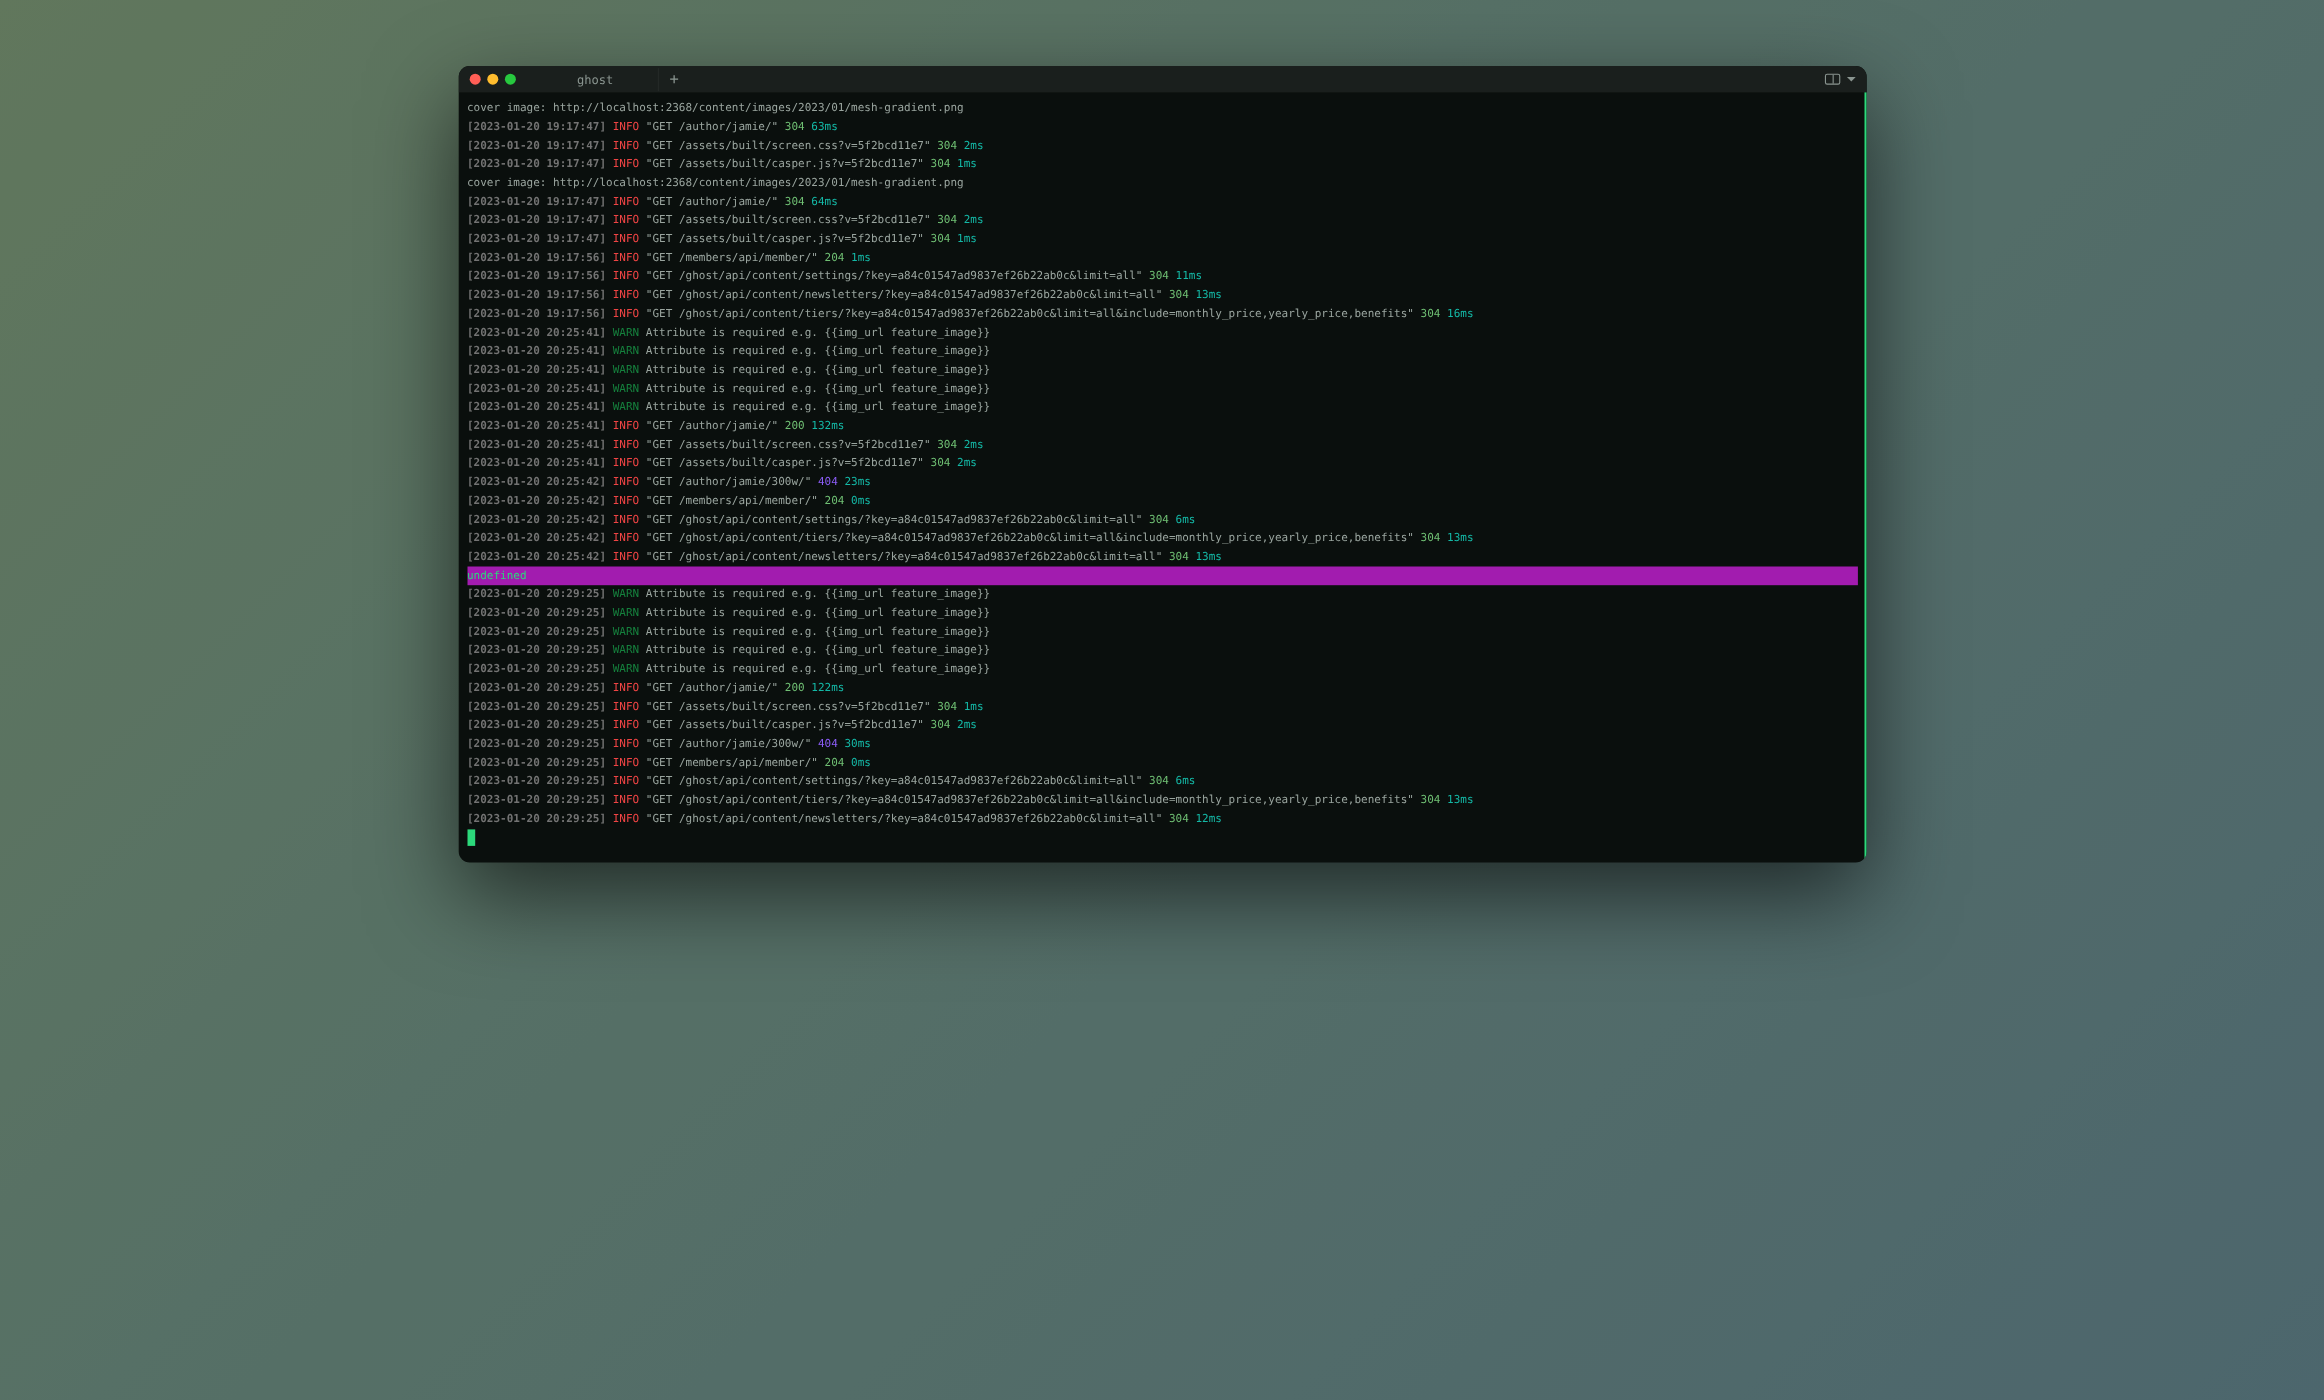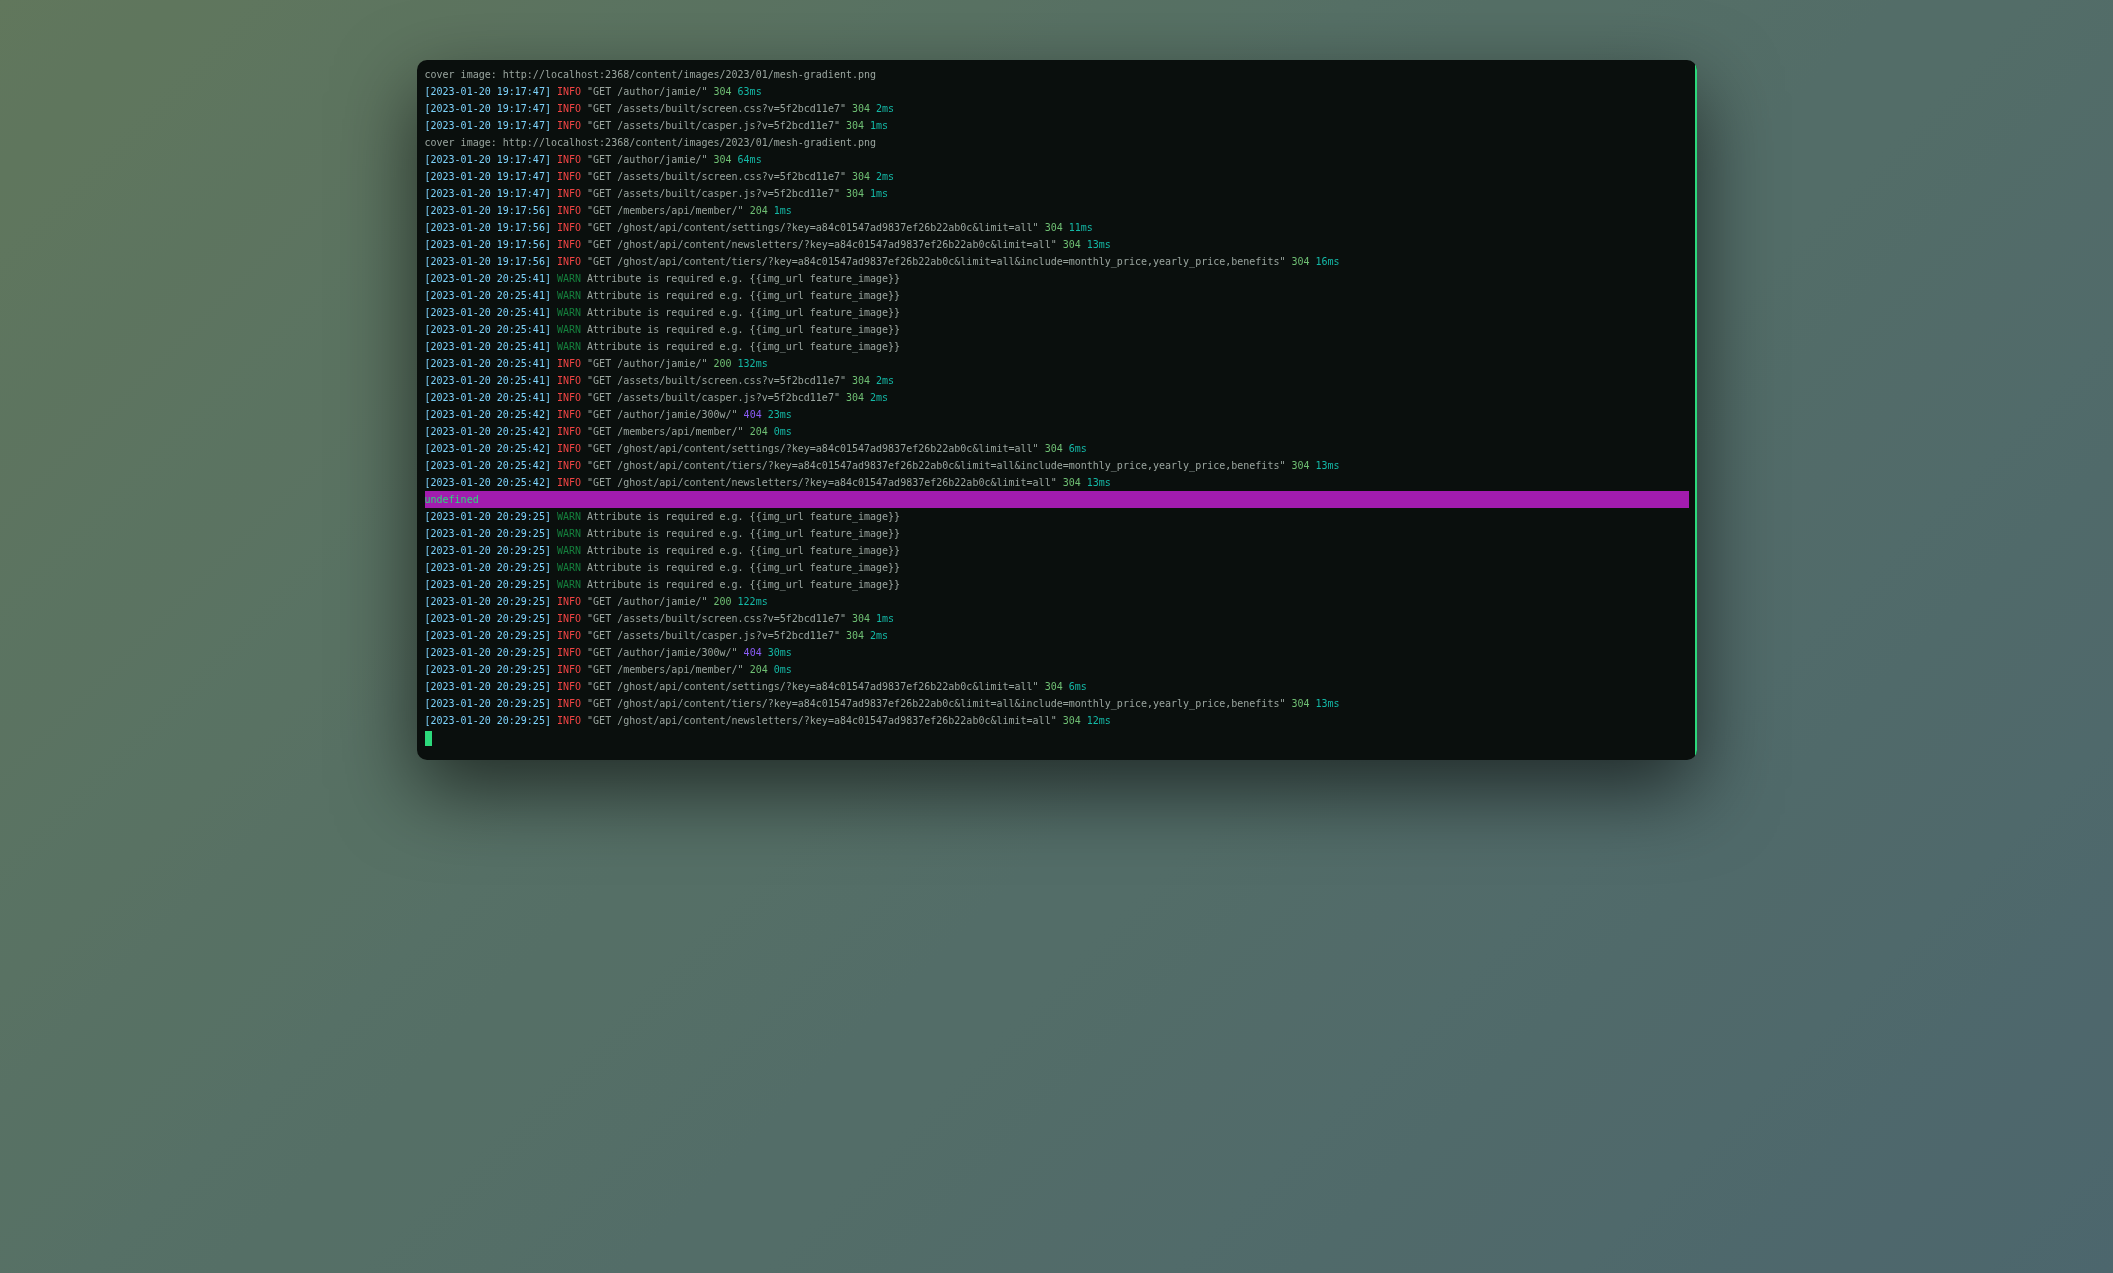--- a/index.html
+++ b/index.html
@@ -109,21 +109,21 @@
   .terminal-body::after {
     content: '';
     position: absolute;
     right: 0;
     top: 0;
     bottom: -1px;
     width: 2px;
     background: #2cd97b;
   }
   .line { white-space: pre; }
-  .ts { color: #7dd3fc; }
+  .ts { color: #737373; font-weight: bold; }
   .level-info { color: #ef4444; }
   .level-warn { color: #15803d; }
   .req { color: #9aa59f; }
   .status { color: #6fbf73; }
   .status-404 { color: #8b5cf6; }
   .dur { color: #14b8a6; }
   .plain { color: #9aa59f; }
   .highlight {
     background: #a21caf;
     color: #2cd97b;
@@ -136,14 +136,29 @@
     height: 15px;
     background: #2cd97b;
     vertical-align: middle;
   }
 </style>
 </head>
 <body>
 <div class="overlay"></div>
 
 <div class="terminal-window">
+  <div class="titlebar">
+    <div class="traffic">
+      <div class="dot red"></div>
+      <div class="dot yellow"></div>
+      <div class="dot green"></div>
+    </div>
+    <div class="tabs">
+      <div class="tab">ghost</div>
+      <div class="new-tab">+</div>
+    </div>
+    <div class="titlebar-right">
+      <div class="panes-icon"></div>
+      <div class="chevron-down"></div>
+    </div>
+  </div>
   <div class="terminal-body" id="terminal-body"><div class="line"><span class="plain">cover image: http://localhost:2368/content/images/2023/01/mesh-gradient.png</span></div><div class="line"><span class="ts">[2023-01-20 19:17:47] </span><span class="level-info">INFO</span><span class="req"> "GET /author/jamie/" </span><span class="status">304</span><span class="dur"> 63ms</span></div><div class="line"><span class="ts">[2023-01-20 19:17:47] </span><span class="level-info">INFO</span><span class="req"> "GET /assets/built/screen.css?v=5f2bcd11e7" </span><span class="status">304</span><span class="dur"> 2ms</span></div><div class="line"><span class="ts">[2023-01-20 19:17:47] </span><span class="level-info">INFO</span><span class="req"> "GET /assets/built/casper.js?v=5f2bcd11e7" </span><span class="status">304</span><span class="dur"> 1ms</span></div><div class="line"><span class="plain">cover image: http://localhost:2368/content/images/2023/01/mesh-gradient.png</span></div><div class="line"><span class="ts">[2023-01-20 19:17:47] </span><span class="level-info">INFO</span><span class="req"> "GET /author/jamie/" </span><span class="status">304</span><span class="dur"> 64ms</span></div><div class="line"><span class="ts">[2023-01-20 19:17:47] </span><span class="level-info">INFO</span><span class="req"> "GET /assets/built/screen.css?v=5f2bcd11e7" </span><span class="status">304</span><span class="dur"> 2ms</span></div><div class="line"><span class="ts">[2023-01-20 19:17:47] </span><span class="level-info">INFO</span><span class="req"> "GET /assets/built/casper.js?v=5f2bcd11e7" </span><span class="status">304</span><span class="dur"> 1ms</span></div><div class="line"><span class="ts">[2023-01-20 19:17:56] </span><span class="level-info">INFO</span><span class="req"> "GET /members/api/member/" </span><span class="status">204</span><span class="dur"> 1ms</span></div><div class="line"><span class="ts">[2023-01-20 19:17:56] </span><span class="level-info">INFO</span><span class="req"> "GET /ghost/api/content/settings/?key=a84c01547ad9837ef26b22ab0c&amp;limit=all" </span><span class="status">304</span><span class="dur"> 11ms</span></div><div class="line"><span class="ts">[2023-01-20 19:17:56] </span><span class="level-info">INFO</span><span class="req"> "GET /ghost/api/content/newsletters/?key=a84c01547ad9837ef26b22ab0c&amp;limit=all" </span><span class="status">304</span><span class="dur"> 13ms</span></div><div class="line"><span class="ts">[2023-01-20 19:17:56] </span><span class="level-info">INFO</span><span class="req"> "GET /ghost/api/content/tiers/?key=a84c01547ad9837ef26b22ab0c&amp;limit=all&amp;include=monthly_price,yearly_price,benefits" </span><span class="status">304</span><span class="dur"> 16ms</span></div><div class="line"><span class="ts">[2023-01-20 20:25:41] </span><span class="level-warn">WARN</span><span class="plain"> Attribute is required e.g. {{img_url feature_image}}</span></div><div class="line"><span class="ts">[2023-01-20 20:25:41] </span><span class="level-warn">WARN</span><span class="plain"> Attribute is required e.g. {{img_url feature_image}}</span></div><div class="line"><span class="ts">[2023-01-20 20:25:41] </span><span class="level-warn">WARN</span><span class="plain"> Attribute is required e.g. {{img_url feature_image}}</span></div><div class="line"><span class="ts">[2023-01-20 20:25:41] </span><span class="level-warn">WARN</span><span class="plain"> Attribute is required e.g. {{img_url feature_image}}</span></div><div class="line"><span class="ts">[2023-01-20 20:25:41] </span><span class="level-warn">WARN</span><span class="plain"> Attribute is required e.g. {{img_url feature_image}}</span></div><div class="line"><span class="ts">[2023-01-20 20:25:41] </span><span class="level-info">INFO</span><span class="req"> "GET /author/jamie/" </span><span class="status">200</span><span class="dur"> 132ms</span></div><div class="line"><span class="ts">[2023-01-20 20:25:41] </span><span class="level-info">INFO</span><span class="req"> "GET /assets/built/screen.css?v=5f2bcd11e7" </span><span class="status">304</span><span class="dur"> 2ms</span></div><div class="line"><span class="ts">[2023-01-20 20:25:41] </span><span class="level-info">INFO</span><span class="req"> "GET /assets/built/casper.js?v=5f2bcd11e7" </span><span class="status">304</span><span class="dur"> 2ms</span></div><div class="line"><span class="ts">[2023-01-20 20:25:42] </span><span class="level-info">INFO</span><span class="req"> "GET /author/jamie/300w/" </span><span class="status-404">404</span><span class="dur"> 23ms</span></div><div class="line"><span class="ts">[2023-01-20 20:25:42] </span><span class="level-info">INFO</span><span class="req"> "GET /members/api/member/" </span><span class="status">204</span><span class="dur"> 0ms</span></div><div class="line"><span class="ts">[2023-01-20 20:25:42] </span><span class="level-info">INFO</span><span class="req"> "GET /ghost/api/content/settings/?key=a84c01547ad9837ef26b22ab0c&amp;limit=all" </span><span class="status">304</span><span class="dur"> 6ms</span></div><div class="line"><span class="ts">[2023-01-20 20:25:42] </span><span class="level-info">INFO</span><span class="req"> "GET /ghost/api/content/tiers/?key=a84c01547ad9837ef26b22ab0c&amp;limit=all&amp;include=monthly_price,yearly_price,benefits" </span><span class="status">304</span><span class="dur"> 13ms</span></div><div class="line"><span class="ts">[2023-01-20 20:25:42] </span><span class="level-info">INFO</span><span class="req"> "GET /ghost/api/content/newsletters/?key=a84c01547ad9837ef26b22ab0c&amp;limit=all" </span><span class="status">304</span><span class="dur"> 13ms</span></div><div class="line highlight">undefined</div><div class="line"><span class="ts">[2023-01-20 20:29:25] </span><span class="level-warn">WARN</span><span class="plain"> Attribute is required e.g. {{img_url feature_image}}</span></div><div class="line"><span class="ts">[2023-01-20 20:29:25] </span><span class="level-warn">WARN</span><span class="plain"> Attribute is required e.g. {{img_url feature_image}}</span></div><div class="line"><span class="ts">[2023-01-20 20:29:25] </span><span class="level-warn">WARN</span><span class="plain"> Attribute is required e.g. {{img_url feature_image}}</span></div><div class="line"><span class="ts">[2023-01-20 20:29:25] </span><span class="level-warn">WARN</span><span class="plain"> Attribute is required e.g. {{img_url feature_image}}</span></div><div class="line"><span class="ts">[2023-01-20 20:29:25] </span><span class="level-warn">WARN</span><span class="plain"> Attribute is required e.g. {{img_url feature_image}}</span></div><div class="line"><span class="ts">[2023-01-20 20:29:25] </span><span class="level-info">INFO</span><span class="req"> "GET /author/jamie/" </span><span class="status">200</span><span class="dur"> 122ms</span></div><div class="line"><span class="ts">[2023-01-20 20:29:25] </span><span class="level-info">INFO</span><span class="req"> "GET /assets/built/screen.css?v=5f2bcd11e7" </span><span class="status">304</span><span class="dur"> 1ms</span></div><div class="line"><span class="ts">[2023-01-20 20:29:25] </span><span class="level-info">INFO</span><span class="req"> "GET /assets/built/casper.js?v=5f2bcd11e7" </span><span class="status">304</span><span class="dur"> 2ms</span></div><div class="line"><span class="ts">[2023-01-20 20:29:25] </span><span class="level-info">INFO</span><span class="req"> "GET /author/jamie/300w/" </span><span class="status-404">404</span><span class="dur"> 30ms</span></div><div class="line"><span class="ts">[2023-01-20 20:29:25] </span><span class="level-info">INFO</span><span class="req"> "GET /members/api/member/" </span><span class="status">204</span><span class="dur"> 0ms</span></div><div class="line"><span class="ts">[2023-01-20 20:29:25] </span><span class="level-info">INFO</span><span class="req"> "GET /ghost/api/content/settings/?key=a84c01547ad9837ef26b22ab0c&amp;limit=all" </span><span class="status">304</span><span class="dur"> 6ms</span></div><div class="line"><span class="ts">[2023-01-20 20:29:25] </span><span class="level-info">INFO</span><span class="req"> "GET /ghost/api/content/tiers/?key=a84c01547ad9837ef26b22ab0c&amp;limit=all&amp;include=monthly_price,yearly_price,benefits" </span><span class="status">304</span><span class="dur"> 13ms</span></div><div class="line"><span class="ts">[2023-01-20 20:29:25] </span><span class="level-info">INFO</span><span class="req"> "GET /ghost/api/content/newsletters/?key=a84c01547ad9837ef26b22ab0c&amp;limit=all" </span><span class="status">304</span><span class="dur"> 12ms</span></div><div class="line"><span class="cursor"></span></div></div>
 </div>
 
 </body></html>

